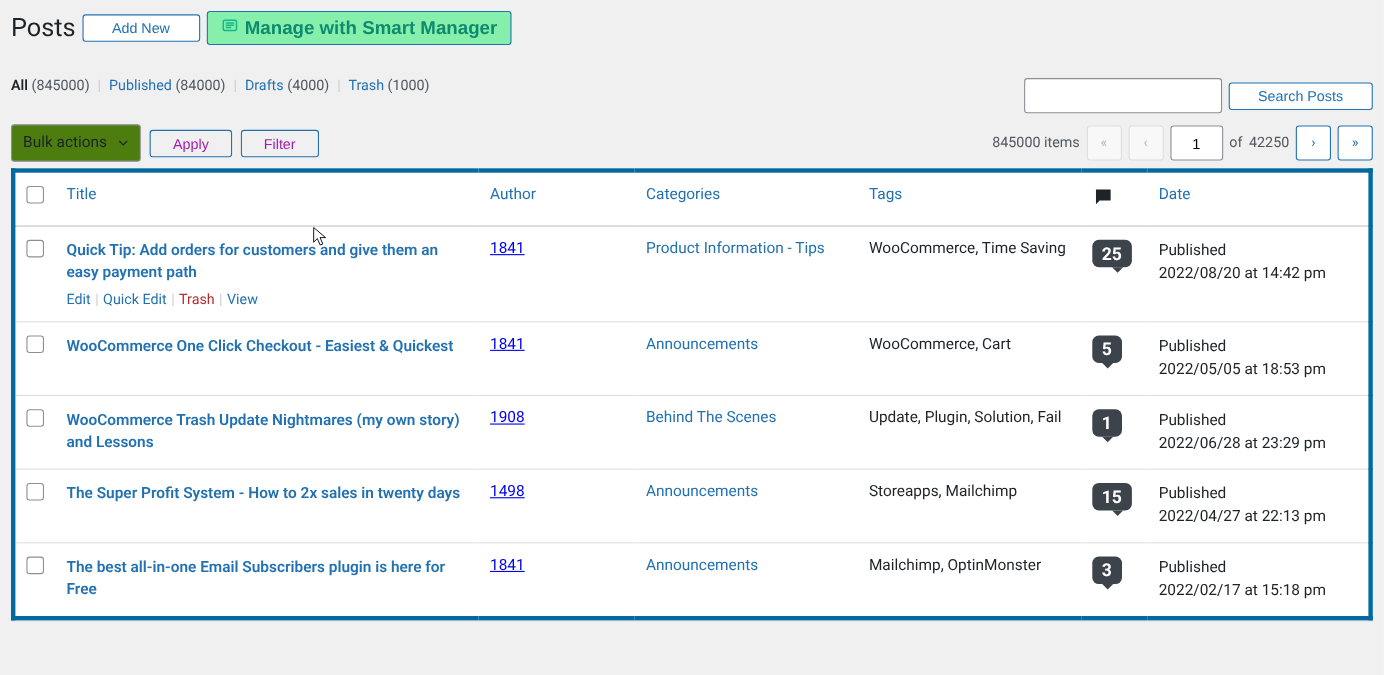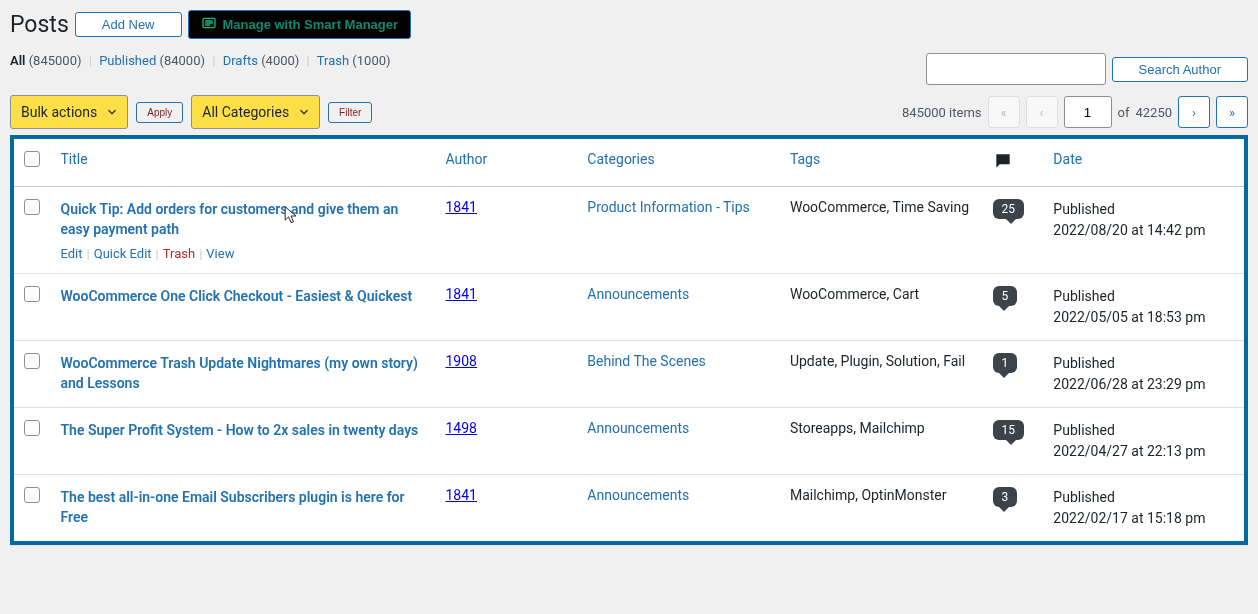--- a/index.html
+++ b/index.html
@@ -4,47 +4,47 @@
 <style>
   * { box-sizing: border-box; margin: 0; padding: 0; }
   body {
     font-family: -apple-system, BlinkMacSystemFont, "Segoe UI", Roboto, sans-serif;
     background: #f0f0f1;
     color: #1d2327;
     width: 1258px;
     padding: 10px;
     font-size: 14px;
   }
-  .header-row { display: flex; align-items: center; gap: 6px; margin-bottom: 14px; }
+  .header-row { display: flex; align-items: center; gap: 6px; margin-bottom: 30px; }
   h1.page-title { font-size: 23px; font-weight: 400; color: #1d2327; }
   .btn-outline {
     border: 1px solid #2271b1; color: #2271b1; background: #fff;
     padding: 4px 26px; border-radius: 3px; font-size: 13px; cursor: pointer;
   }
   .btn-secondary {
-    border: 1px solid #2271b1; color: #7f1d1d; background: #f0f0f1;
-    padding: 4px 10px; border-radius: 3px; font-size: 10px; cursor: pointer;
+    border: 1px solid #2271b1; color: #a21caf; background: #f0f0f1;
+    padding: 4px 20px; border-radius: 3px; font-size: 13px; cursor: pointer;
   }
   .btn-smart {
-    border: 1px solid #2271b1; background: #000000; color: #0e8a6f;
-    padding: 4px 12px; border-radius: 3px; font-size: 13px; cursor: pointer;
+    border: 1px solid #2271b1; background: #86efac; color: #0e8a6f;
+    padding: 4px 12px; border-radius: 3px; font-size: 17px; cursor: pointer;
     display: inline-flex; align-items: center; gap: 6px; font-weight: 600;
   }
   .subsubsub { font-size: 13px; color: #50575e; margin-bottom: 12px;}
   .subsubsub a { color: #2271b1; text-decoration: none; }
   .subsubsub .current { color: #1d2327; font-weight: 600; }
   .subsubsub .sep { color: #ccc; margin: 0 4px; }
 
   .tablenav {
     display: flex; align-items: center; justify-content: space-between;
     margin-bottom: 6px;
   }
   .actions-group { display: flex; gap: 8px; align-items: center; flex-wrap: wrap; }
   .select-wrap {
-    background: #fde047; border: 1px solid #8c8f94; border-radius: 3px;
+    background: #4d7c0f; border: 1px solid #8c8f94; border-radius: 3px;
     padding: 4px 30px 4px 10px; font-size: 14px; position: relative;
     display: inline-flex; align-items: center; cursor: pointer;
     height: 34px;
   }
   .select-wrap svg { position: absolute; right: 8px; pointer-events: none; }
 
   .search-row {
     display: flex; align-items: center; justify-content: flex-end; gap: 6px; margin-bottom: 10px;
   }
   .search-input {
@@ -89,21 +89,21 @@
   .wp-list td.date { color: #1d2327; line-height: 1.5; }
   .row-actions { font-size: 13px; margin-top: 6px; }
   .row-actions a { color: #2271b1; text-decoration: none; }
   .row-actions .trash { color: #b32d2e; }
   .row-actions .sep { color: #ccc; margin: 0 4px; }
   .cb-col { width: 34px; }
   .cb { width: 16px; height: 16px; border: 1px solid #8c8f94; border-radius: 3px; background: #fff; display: inline-block; }
 
   .comment-bubble {
     position: relative; display: inline-block;
-    background: #3c434a; color: #fff; font-size: 12px; font-weight: 400;
+    background: #3c434a; color: #fff; font-size: 16px; font-weight: 700;
     padding: 3px 9px; border-radius: 6px; line-height: 1.2;
   }
   .comment-bubble::after {
     content: ""; position: absolute; right: 8px; bottom: -5px;
     border: 5px solid transparent; border-top-color: #3c434a;
     border-bottom: 0;
   }
 
   .col-title { width: 380px; }
   .col-author { width: 140px; }
@@ -139,40 +139,34 @@
     <span class="sep">|</span>
     <a href="#"><span>Published</span> <span style="color:#50575e">(84000)</span></a>
     <span class="sep">|</span>
     <a href="#"><span>Drafts</span> <span style="color:#50575e">(4000)</span></a>
     <span class="sep">|</span>
     <a href="#"><span>Trash</span> <span style="color:#50575e">(1000)</span></a>
   </div>
 
   <div class="search-row">
     <input class="search-input" type="text" style="">
-    <button class="btn-outline">Search Author</button>
+    <button class="btn-outline">Search Posts</button>
   </div>
 </div>
 
 <div class="tablenav">
   <div class="actions-group">
     <div class="select-wrap">
       <span>Bulk actions</span>
       <svg width="14" height="14" viewBox="0 0 24 24">
           <path d="M6 9l6 6 6-6" fill="none" stroke="#1d2327" stroke-width="2"></path>
         </svg>
     </div>
     <button class="btn-secondary">Apply</button>
 
-    <div class="select-wrap">
-      <span>All Categories</span>
-      <svg width="14" height="14" viewBox="0 0 24 24">
-          <path d="M6 9l6 6 6-6" fill="none" stroke="#1d2327" stroke-width="2"></path>
-        </svg>
-    </div>
     <button class="btn-secondary">Filter</button>
   </div>
 
   <div class="pager-right">
     <span>845000 items</span>
     <span class="pager-btn disabled">«</span>
     <span class="pager-btn disabled">‹</span>
     <input class="page-input" type="text" value="1" style="">
     <span>of</span>
     <span>42250</span>

